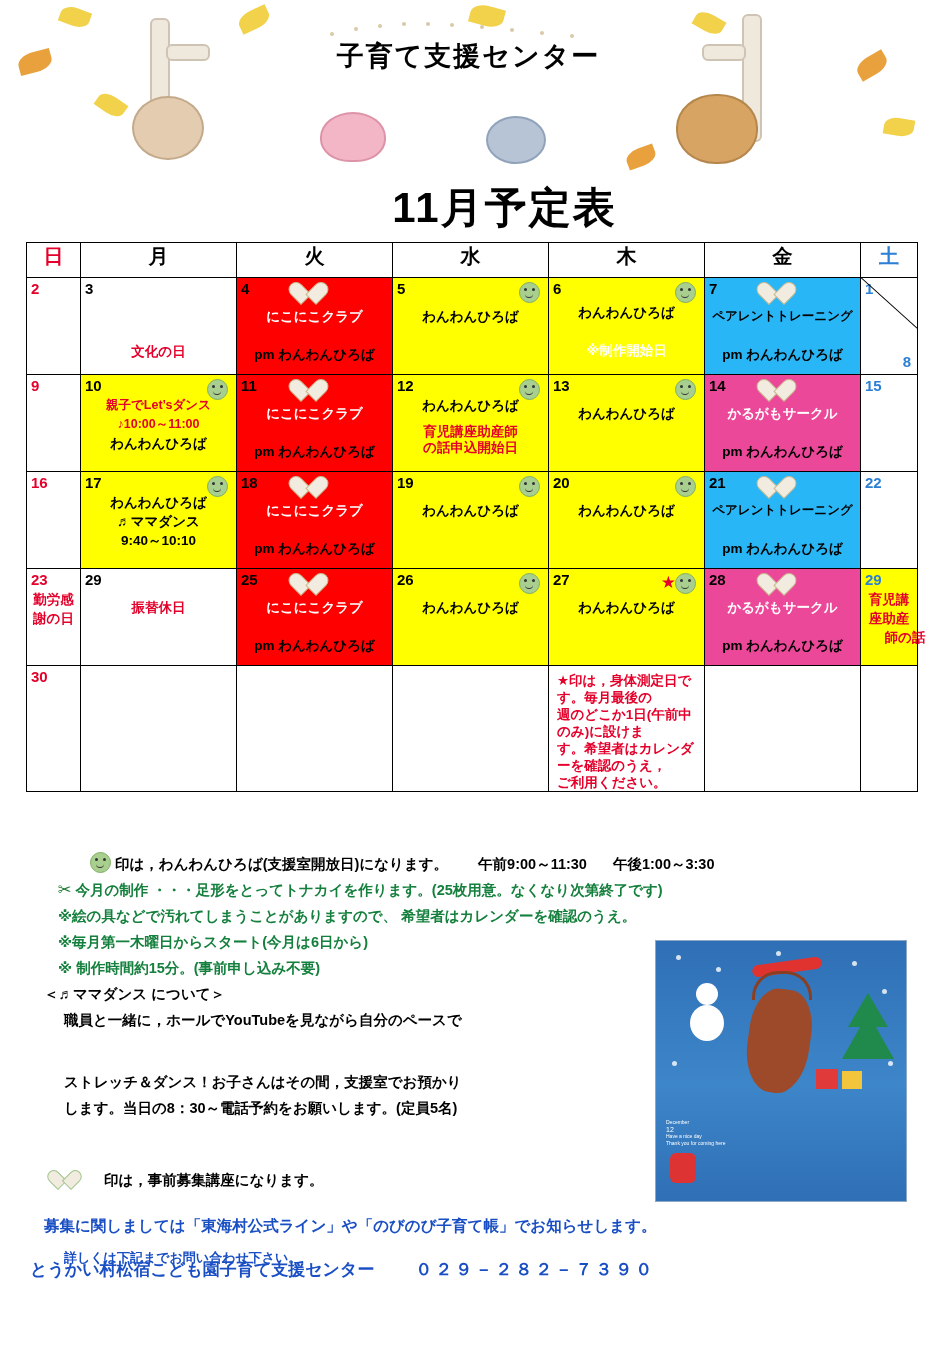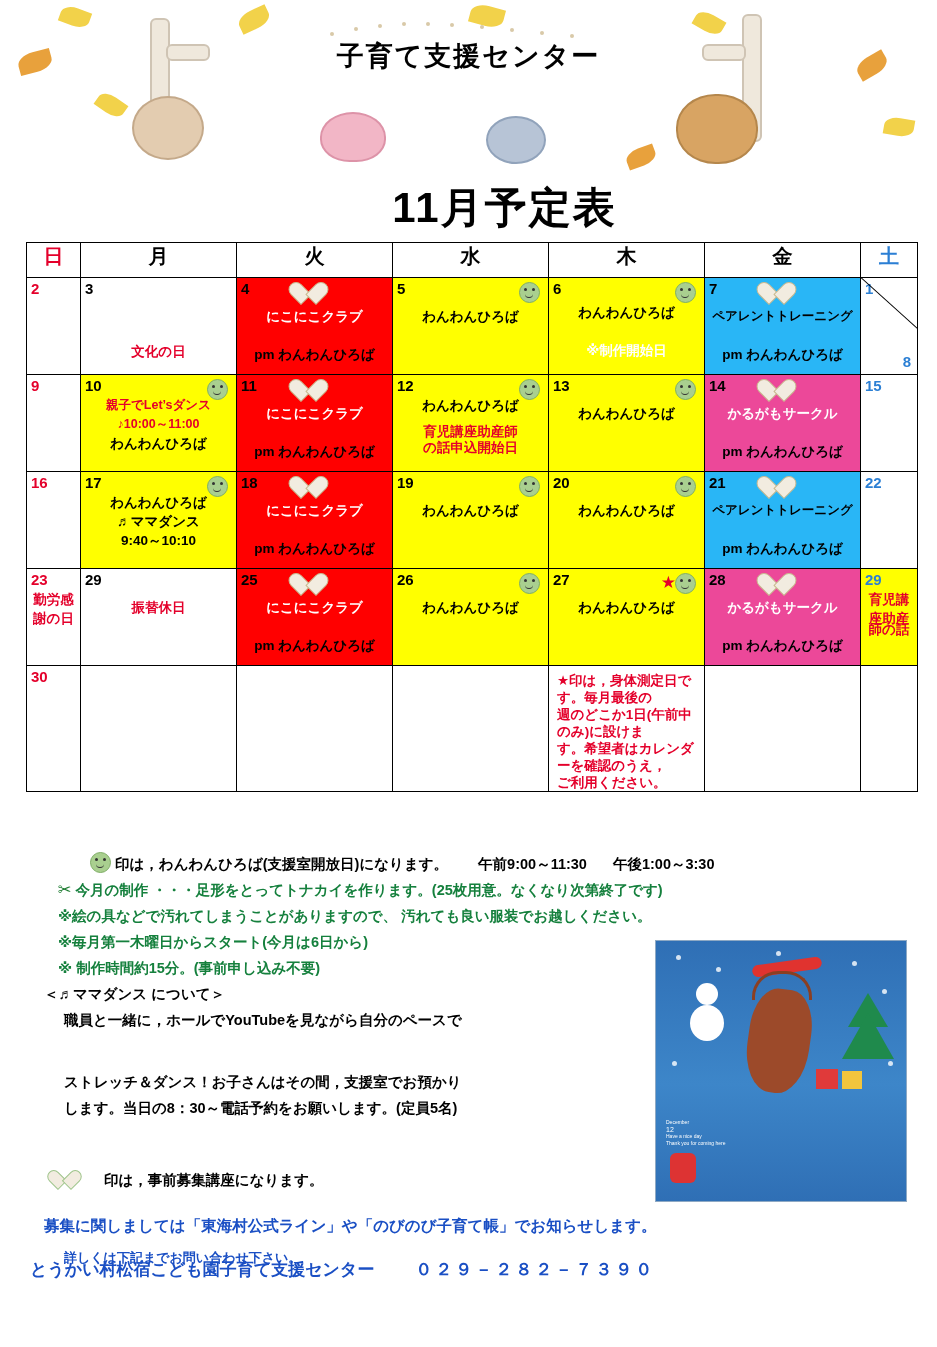--- a/index.html
+++ b/index.html
@@ -352,21 +352,21 @@
         <td class="cell bg-green">
           <div class="dnum blk">28</div>
           <div class="icon-heart"></div>
           <div class="txt white-t" style="top: 30px; font-size: 13.5px;">かるがもサークル</div>
           <div class="txt " style="top: 68px; font-size: 13.5px;">pm わんわんひろば</div>
         </td>
         <td class="cell bg-yellow" style="width: 56px;">
           <div class="dnum blue">29</div>
           <div class="txt red-t" style="top: 22px; font-size: 13.5px;">育児講</div>
           <div class="txt red-t" style="top: 41px; font-size: 13.5px;">座助産</div>
-          <div class="txt red-t" style="top: 52px; font-size: 13.5px;">師の話</div>
+          <div class="txt red-t" style="top: 60px; font-size: 13.5px; padding-left: 16px;">師の話</div>
         </td>
       </tr>
       <tr>
         <td class="cell " style="width: 53px; height: 84px;">
           <div class="dnum red">30</div>
         </td>
         <td class="cell " style="height: 84px;"></td>
         <td class="cell " style="height: 84px;"></td>
         <td class="cell " style="height: 84px;"></td>
         <td class="cell " style="height: 84px;">
@@ -388,21 +388,21 @@
   <div class="note-row" style="margin-left:60px;">
     <span class="inline-smile"><span class="smile-mouth"></span></span><span class="n-blk">印は，わんわんひろば(支援室開放日)になります。</span>
     <span class="n-blk" style="margin-left:26px;">午前9:00～11:30</span>
     <span class="n-blk" style="margin-left:22px;">午後1:00～3:30</span>
   </div>
 
   <div class="note-row" style="margin-left:28px;">
     <span class="scissors">✂</span><span class="n-green">今月の制作 ・・・足形をとってトナカイを作ります。(25枚用意。なくなり次第終了です)</span>
   </div>
 
-  <div class="note-row n-green" style="margin-left:28px;">※絵の具などで汚れてしまうことがありますので、  汚れても良い服装でお越しください。</div>
+  <div class="note-row n-green" style="margin-left:28px;">※絵の具などで汚れてしまうことがありますので、  希望者はカレンダーを確認のうえ。</div>
 
   <div class="note-row n-green" style="margin-left:28px;">
     <span>※毎月第一木曜日からスタート(今月は6日から)</span>
   </div>
 
   <div class="note-row n-green" style="margin-left:28px;">※ 制作時間約15分。(事前申し込み不要)</div>
 
   <div class="note-row n-blk" style="margin-left:14px;">＜♬ママダンス について＞</div>
   <div class="note-row n-blk" style="margin-left:34px;">職員と一緒に，ホールでYouTubeを見ながら自分のペースで</div>
   <div class="note-row n-blk" style="margin-left:34px;margin-top:40px;">ストレッチ＆ダンス！お子さんはその間，支援室でお預かり</div>

